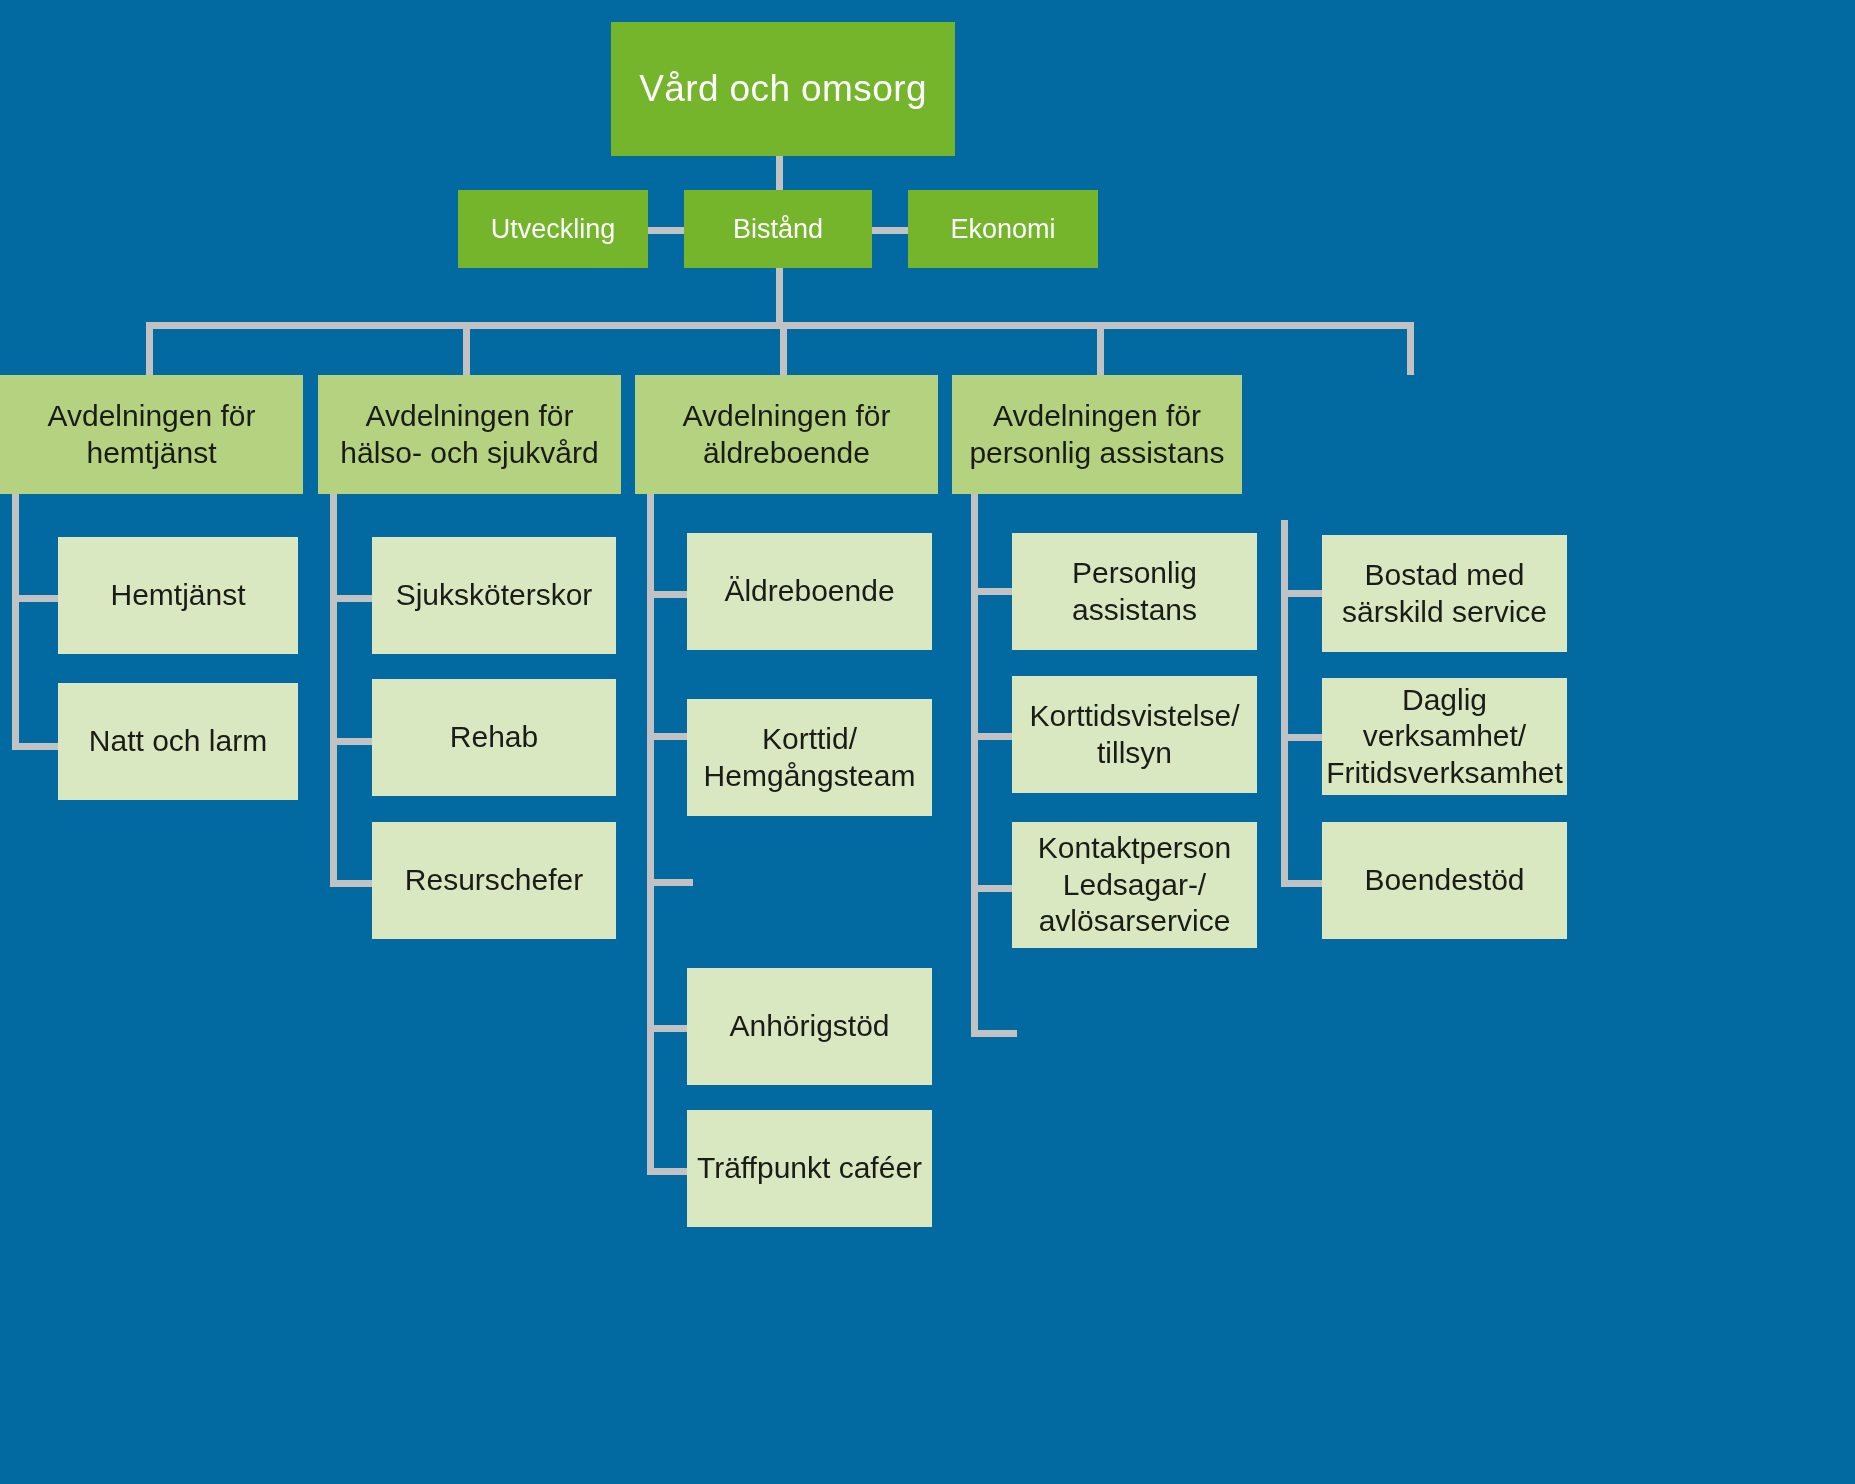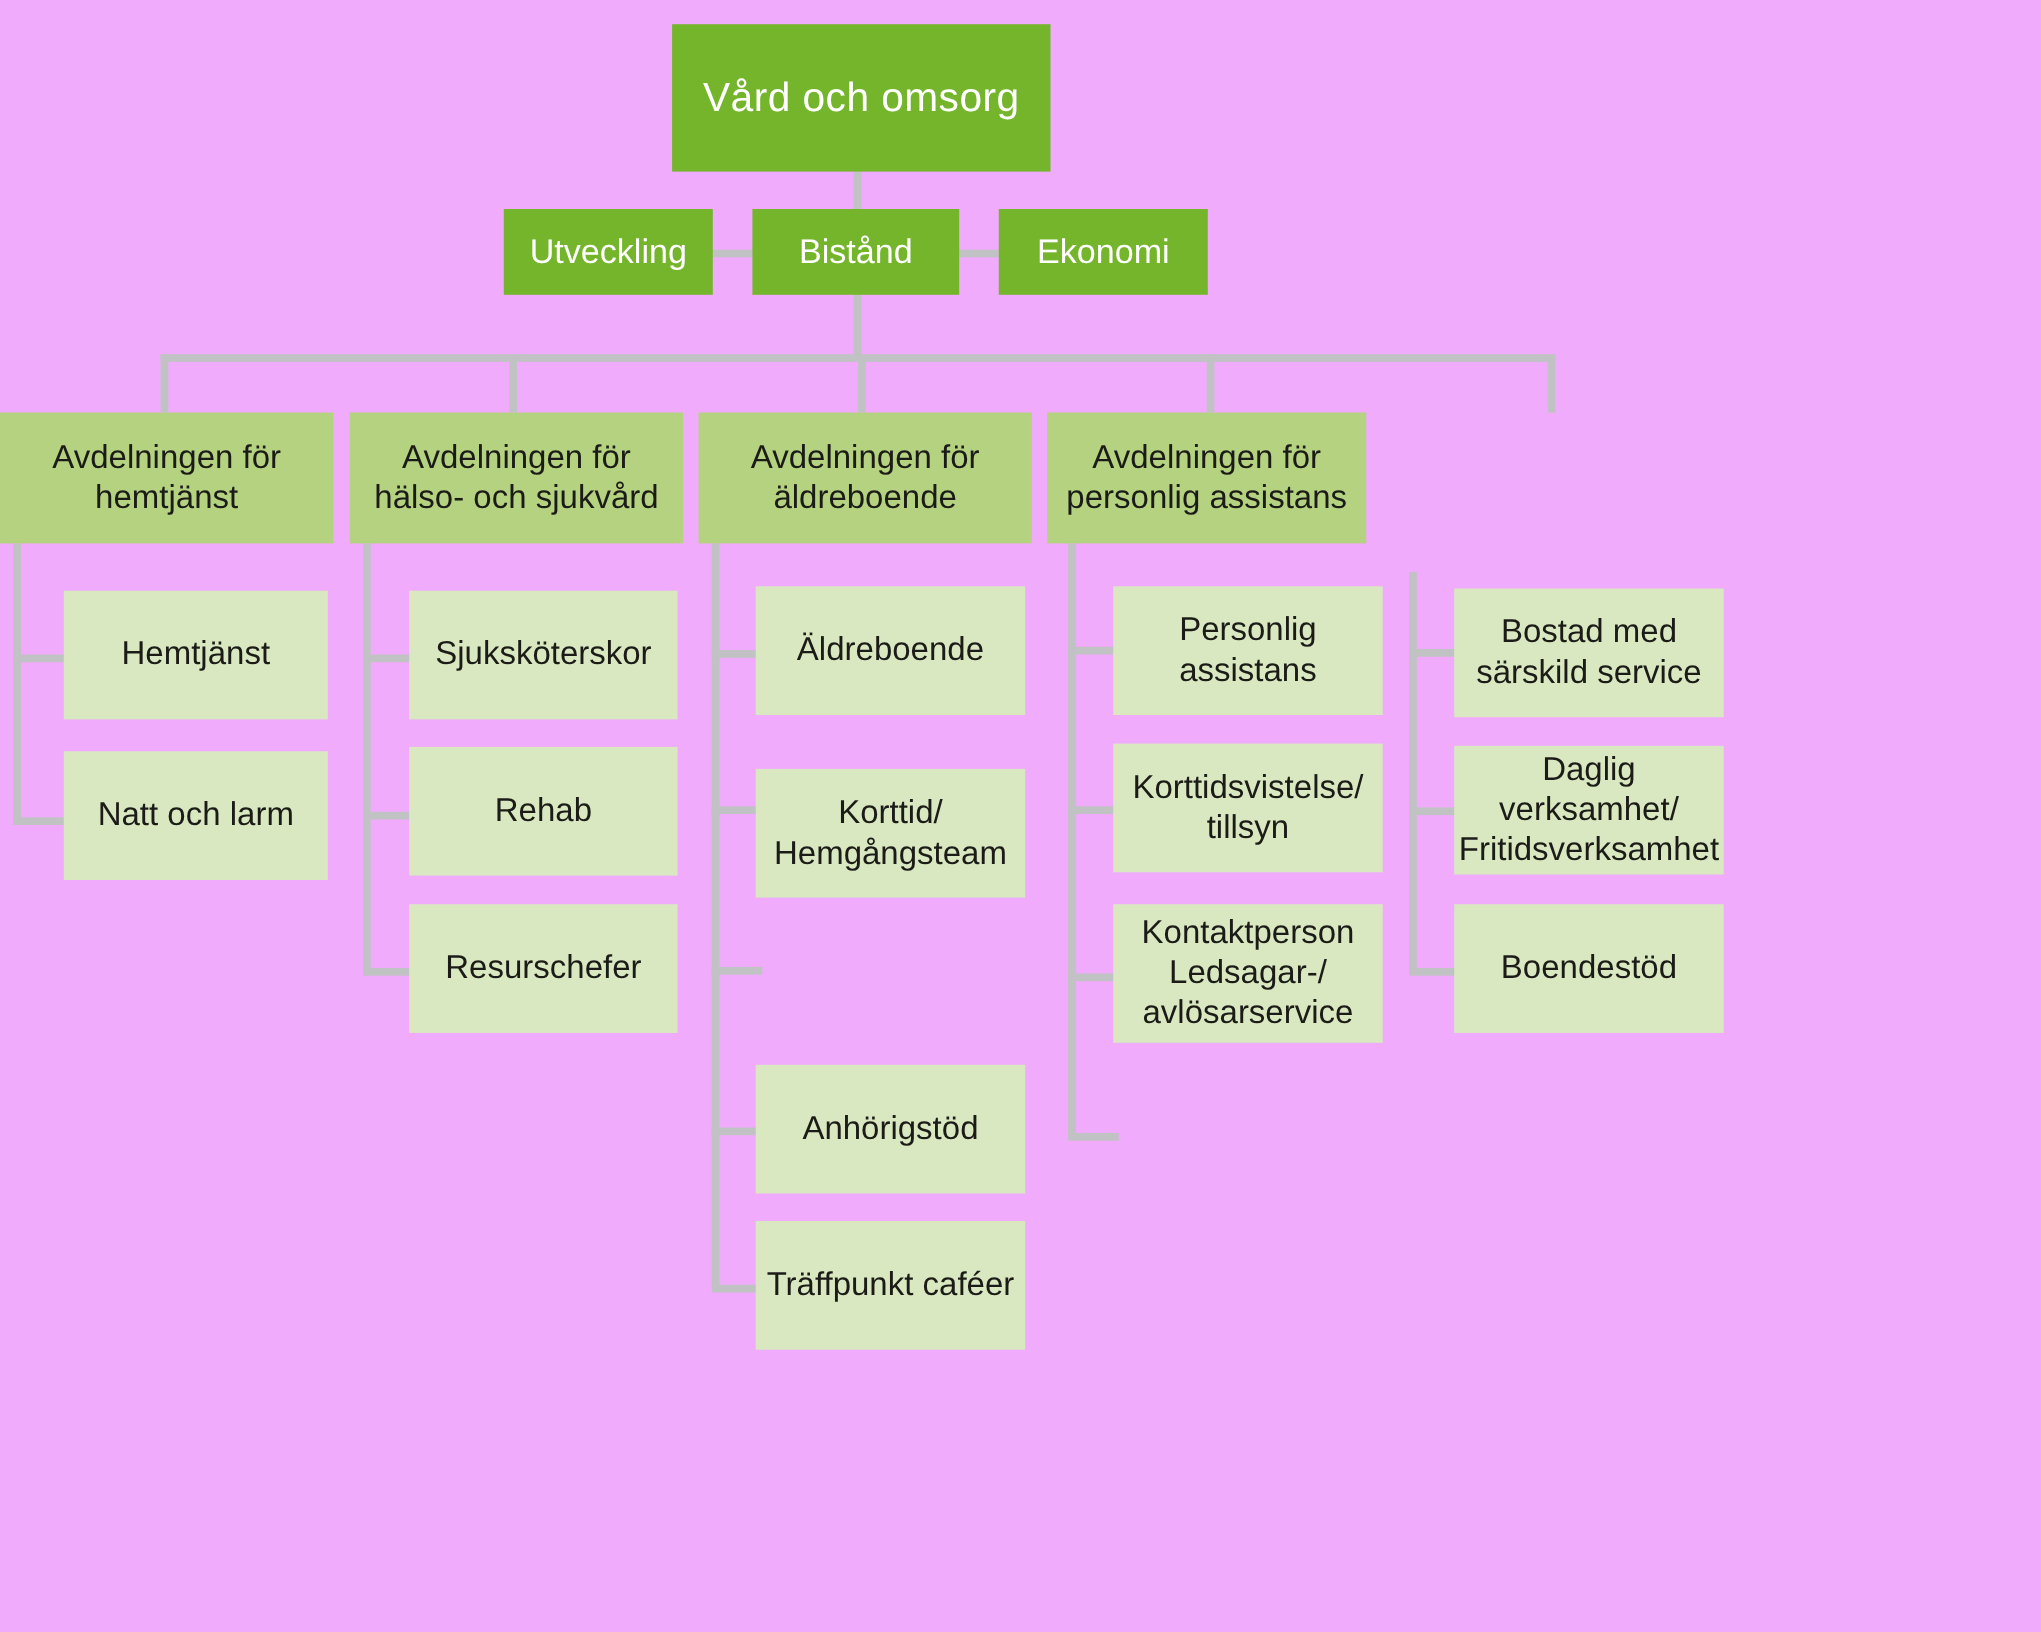--- a/index.html
+++ b/index.html
@@ -7,21 +7,21 @@
     padding: 0;
     background: #ffffff;
   }
   body {
     font-family: "Liberation Sans", sans-serif;
   }
   #chart {
     position: relative;
     width: 1855px;
     height: 1484px;
-    background: #f0abfc;
+    background: #0369a1;
     overflow: hidden;
   }
   .box {
     position: absolute;
     box-sizing: border-box;
     display: flex;
     align-items: center;
     justify-content: center;
     text-align: center;
     line-height: 1.22;
@@ -30,21 +30,21 @@
   .lvl-root {
     background: #74b52c;
     color: #ffffff;
     font-size: 37px;
     font-weight: 400;
     letter-spacing: 0.4px;
   }
   .lvl-staff {
     background: #74b52c;
     color: #ffffff;
-    font-size: 31px;
+    font-size: 27px;
     font-weight: 400;
   }
   .lvl-dept {
     background: #b5d281;
     color: #1b1b17;
     font-size: 30px;
     font-weight: 400;
   }
   .lvl-unit {
     background: #d9e8c0;

